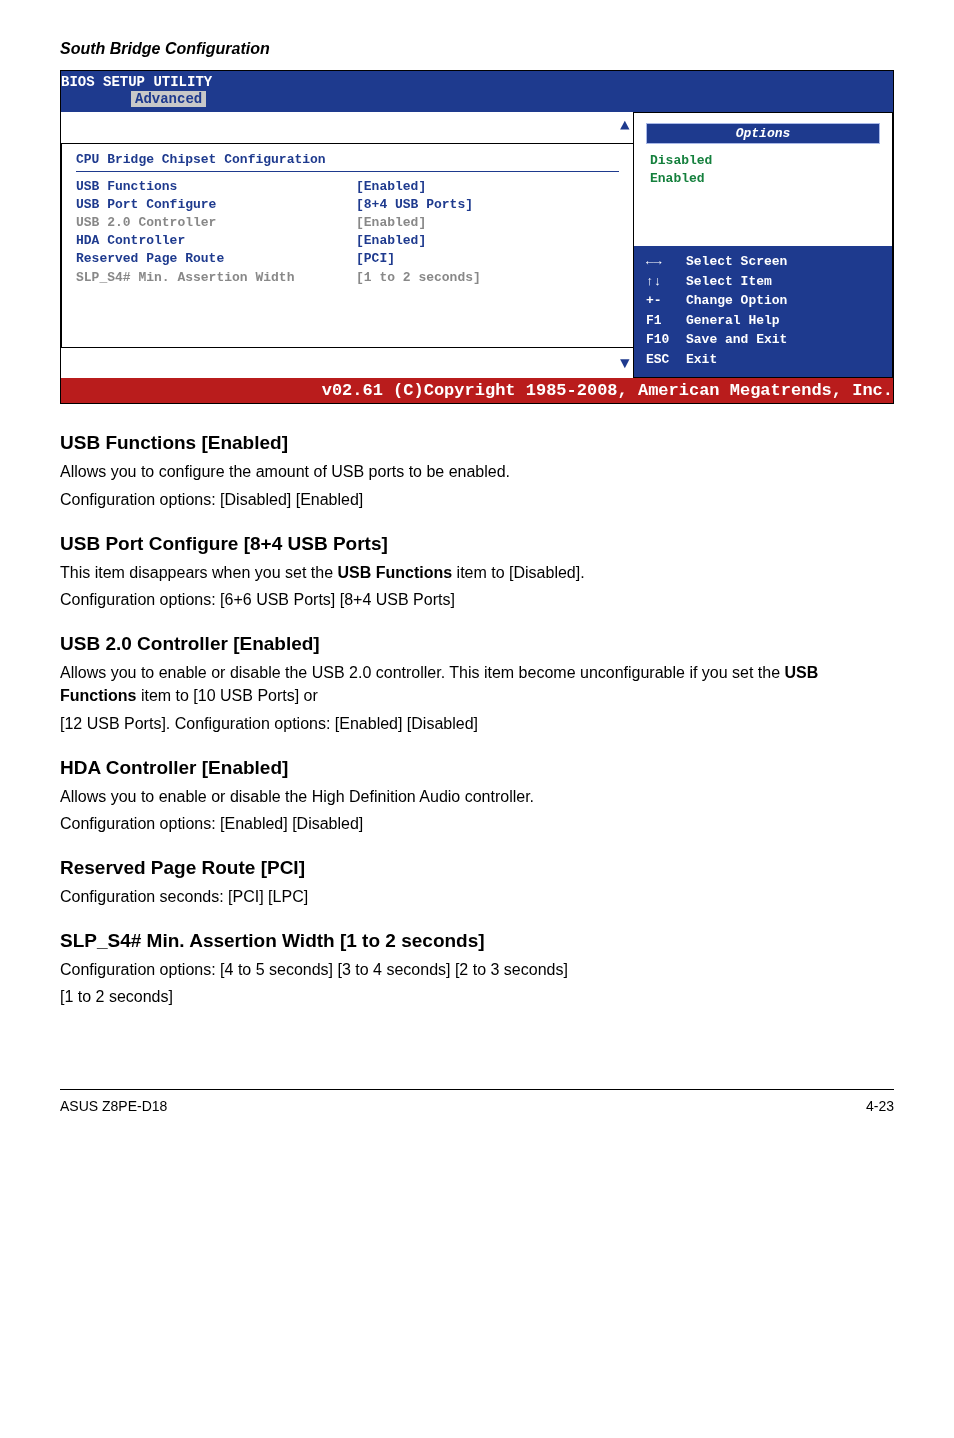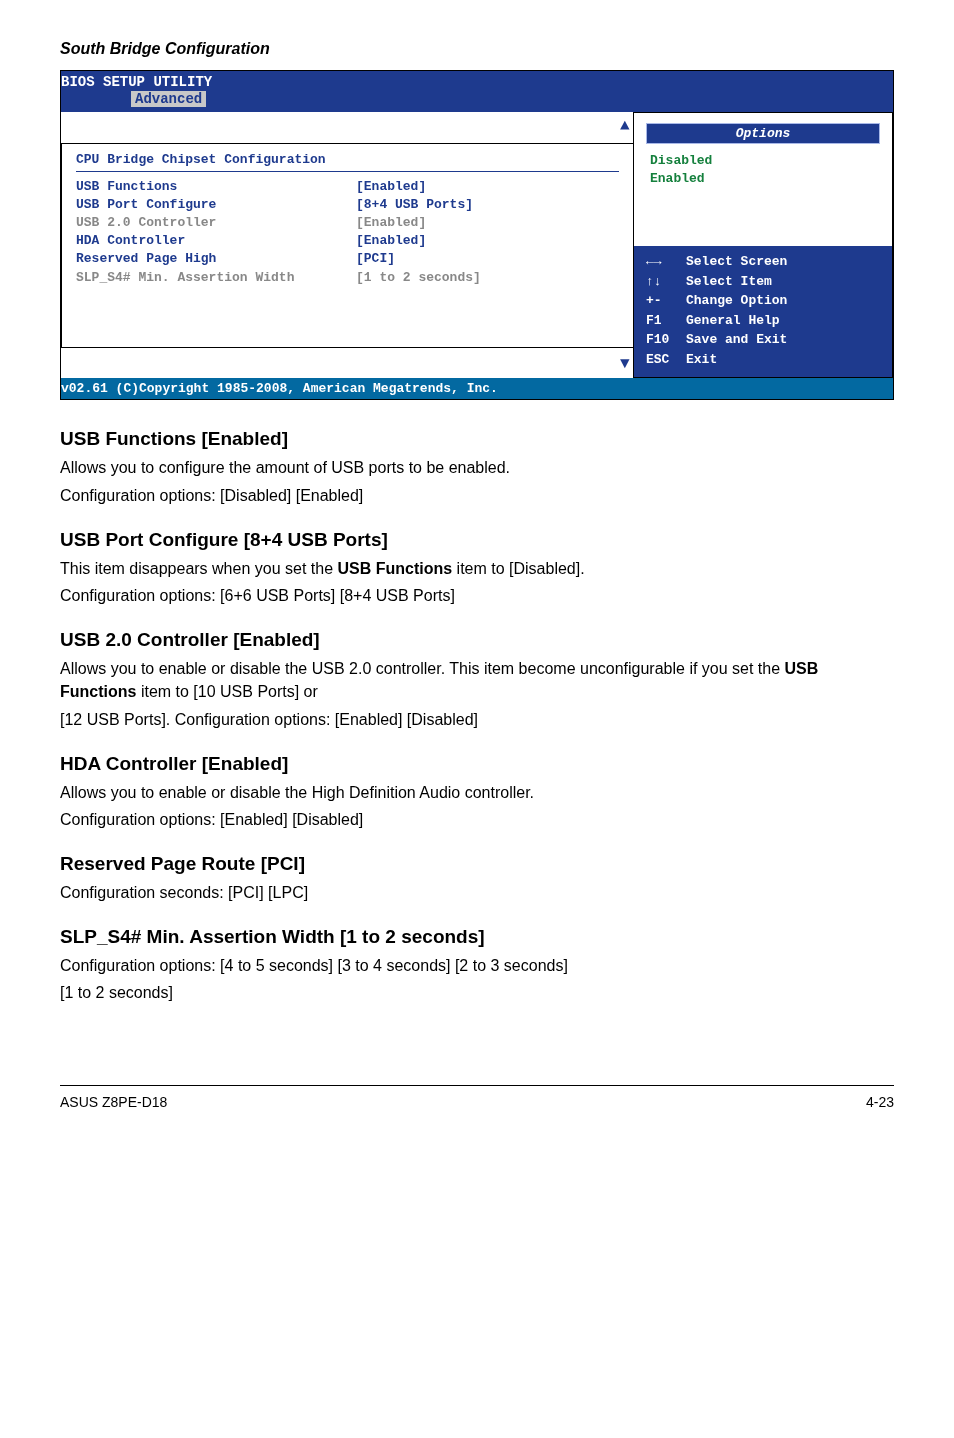--- a/index.html
+++ b/index.html
@@ -127,26 +127,26 @@
       margin-top: 50px;
       line-height: 1.5;
     }
     .help-row {
       display: flex;
     }
     .help-key {
       flex: 0 0 40px;
     }
     .bios-footer {
-      background: #0369a1;
+      background: #b91c1c;
       color: #fff;
-      text-align: left;
-      font-family: "Courier New", monospace;
-      font-weight: bold;
-      font-size: 13px;
+      text-align: right;
+      font-family: "Courier New", monospace;
+      font-weight: bold;
+      font-size: 17px;
       padding: 3px 0;
     }
     .subsection-title {
       font-weight: bold;
       font-size: 19px;
       margin-top: 22px;
       margin-bottom: 6px;
     }
     .body-text {
       font-size: 16px;
@@ -190,21 +190,21 @@
           </div>
           <div class="bios-row gray">
             <div class="bios-label">USB 2.0 Controller</div>
             <div class="bios-value">[Enabled]</div>
           </div>
           <div class="bios-row ">
             <div class="bios-label">HDA Controller</div>
             <div class="bios-value">[Enabled]</div>
           </div>
           <div class="bios-row ">
-            <div class="bios-label">Reserved Page High</div>
+            <div class="bios-label">Reserved Page Route</div>
             <div class="bios-value">[PCI]</div>
           </div>
           <div class="bios-row ">
             <div class="bios-label"></div>
             <div class="bios-value"></div>
           </div>
           <div class="bios-row gray">
             <div class="bios-label">SLP_S4# Min. Assertion Width</div>
             <div class="bios-value">[1 to 2 seconds]</div>
           </div>

